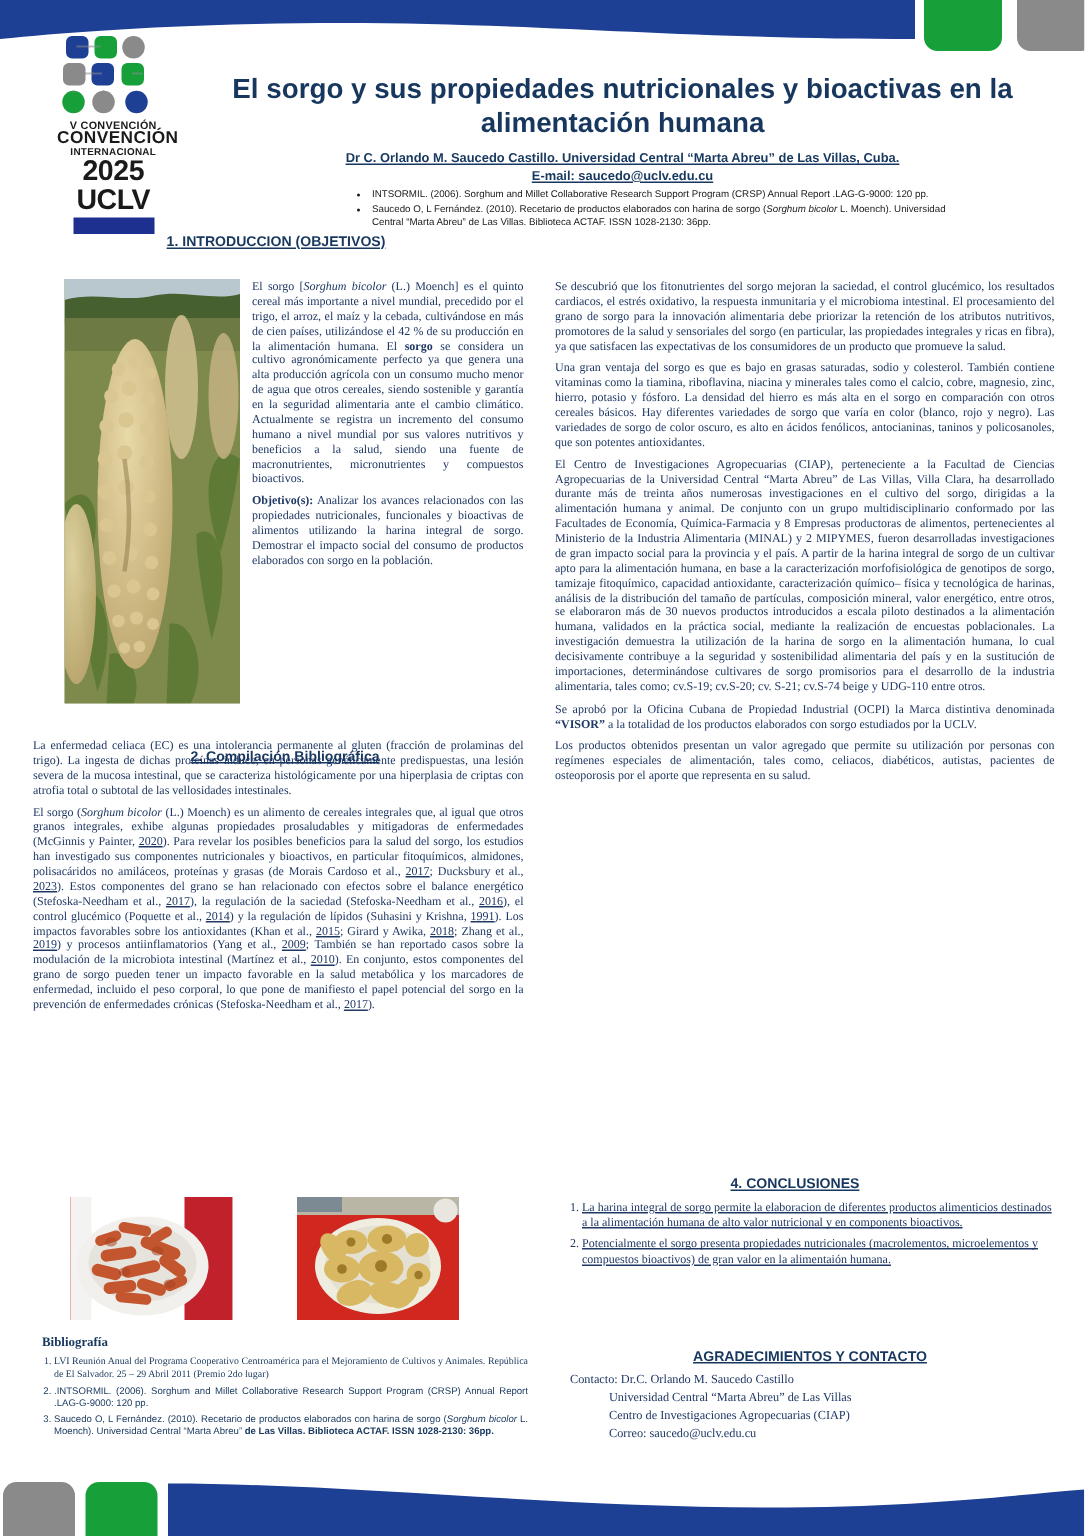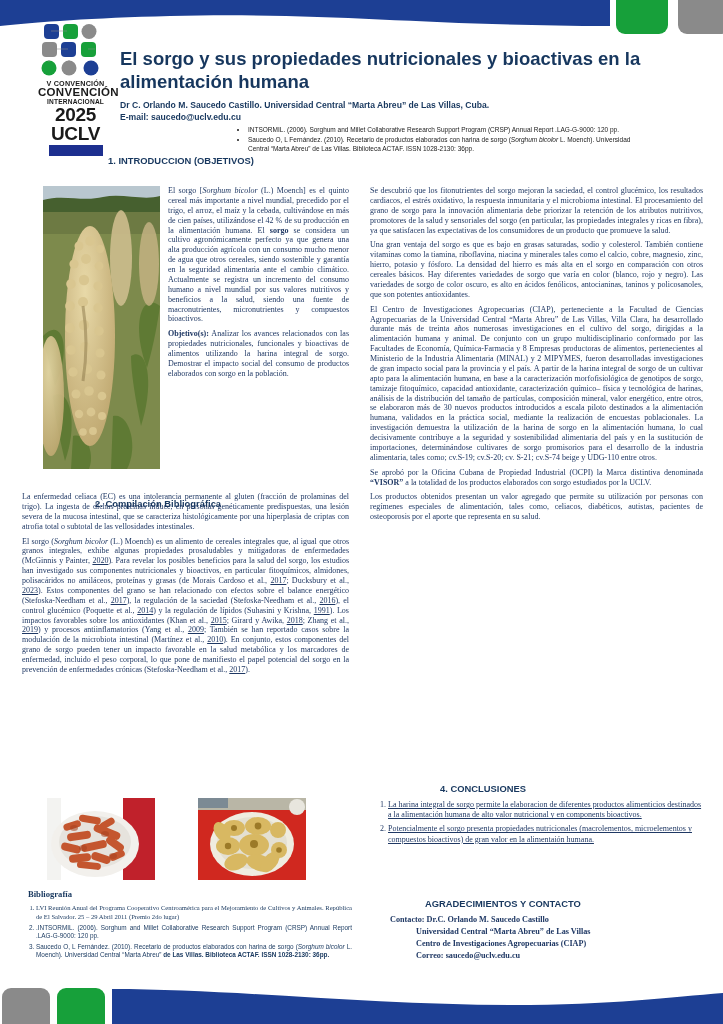--- a/index.html
+++ b/index.html
@@ -96,57 +96,61 @@
     width: 54px; height: 11px;
     background: #1d2f8f;
   }
 
   
   .title {
     position: absolute;
     top: 48px;
     left: 120px;
     width: 590px;
+    text-align: center;
     font-family: "Liberation Sans", sans-serif;
     font-weight: bold;
     font-size: 18.5px;
     line-height: 1.22;
     color: #17375e;
   }
   .authors {
     position: absolute;
     top: 100px;
     left: 120px;
     width: 590px;
+    text-align: center;
     font-family: "Liberation Sans", sans-serif;
     font-weight: bold;
     font-size: 8.6px;
     line-height: 1.35;
     color: #17375e;
+    text-decoration: underline;
   }
   .hdr-refs {
     position: absolute;
     top: 126px;
     left: 238px;
     width: 400px;
     font-family: "Liberation Sans", sans-serif;
     font-size: 6.5px;
     line-height: 1.35;
     color: #1a1a1a;
   }
   .hdr-refs li { margin-bottom: 1.5px; }
   .hdr-refs ul { margin: 0; padding-left: 10px; list-style: disc; }
 
   
   .sec-h {
     font-family: "Liberation Sans", sans-serif;
     font-weight: bold;
     font-size: 9.4px;
     color: #17375e;
-    text-align: left;
+    text-decoration: underline;
+    text-align: center;
   }
 
   .sec-intro  { position: absolute; top: 155px; left: 108px; width: 152px; }
   .sec-compil { position: absolute; top: 498px; left: 95px;  width: 190px; }
   .sec-concl  { position: absolute; top: 783px; left: 440px; width: 180px; }
   .sec-agrad  { position: absolute; top: 898px; left: 425px; width: 230px; }
 
   
   .body-txt {
     font-family: "Liberation Serif", serif;
@@ -190,24 +194,24 @@
     line-height: 1.28;
     color: #1f3864;
   }
   .concl-list ol { margin: 0; padding-left: 18px; }
   .concl-list li { margin-bottom: 4px; text-align: left; text-decoration: underline; }
 
   
   .contact {
     position: absolute;
     top: 914px;
-    left: 390px;
+    left: 380px;
     width: 330px;
     font-family: "Liberation Serif", serif;
-    font-weight: bold;
+    font-weight: normal;
     font-size: 8.2px;
     line-height: 1.45;
     color: #1f3864;
   }
   .contact .ind { padding-left: 26px; }
 
   
   .biblio-h {
     position: absolute;
     top: 889px;

